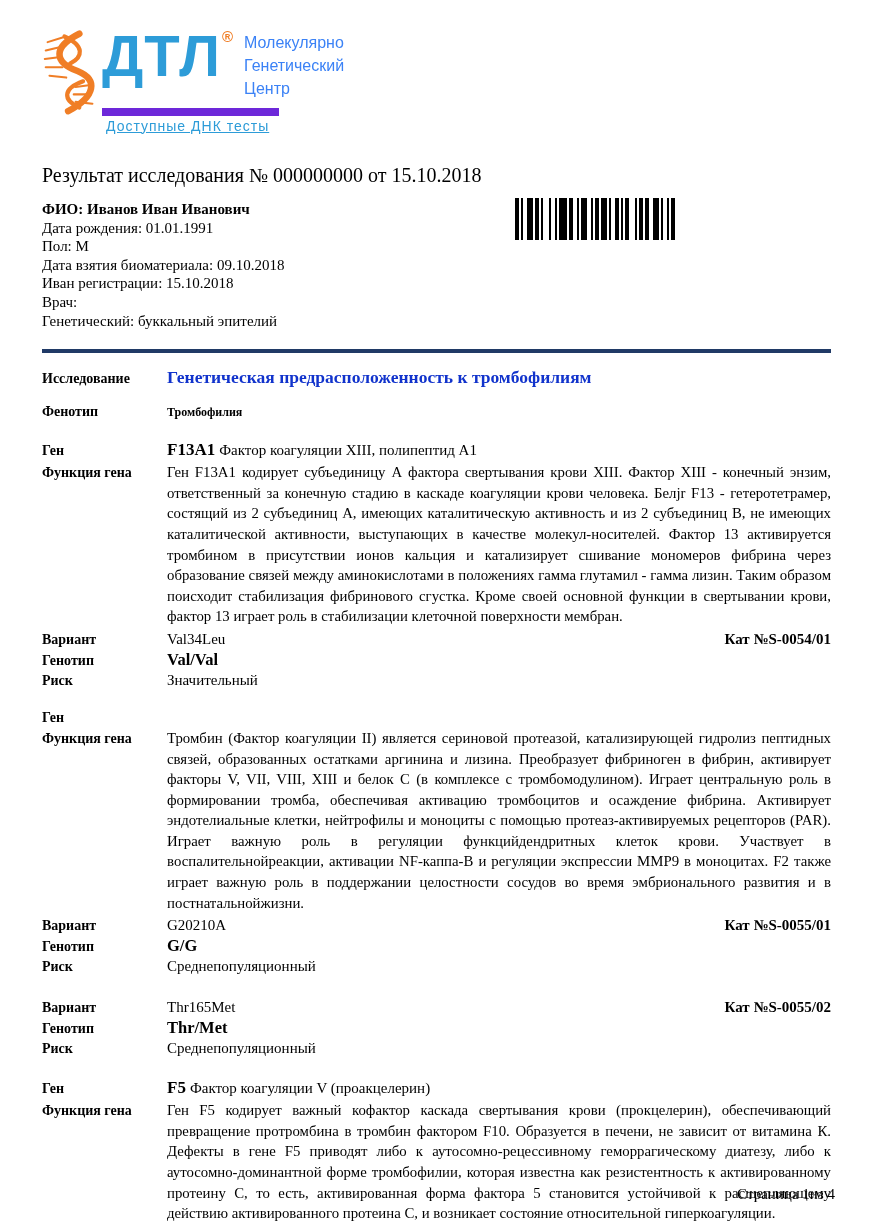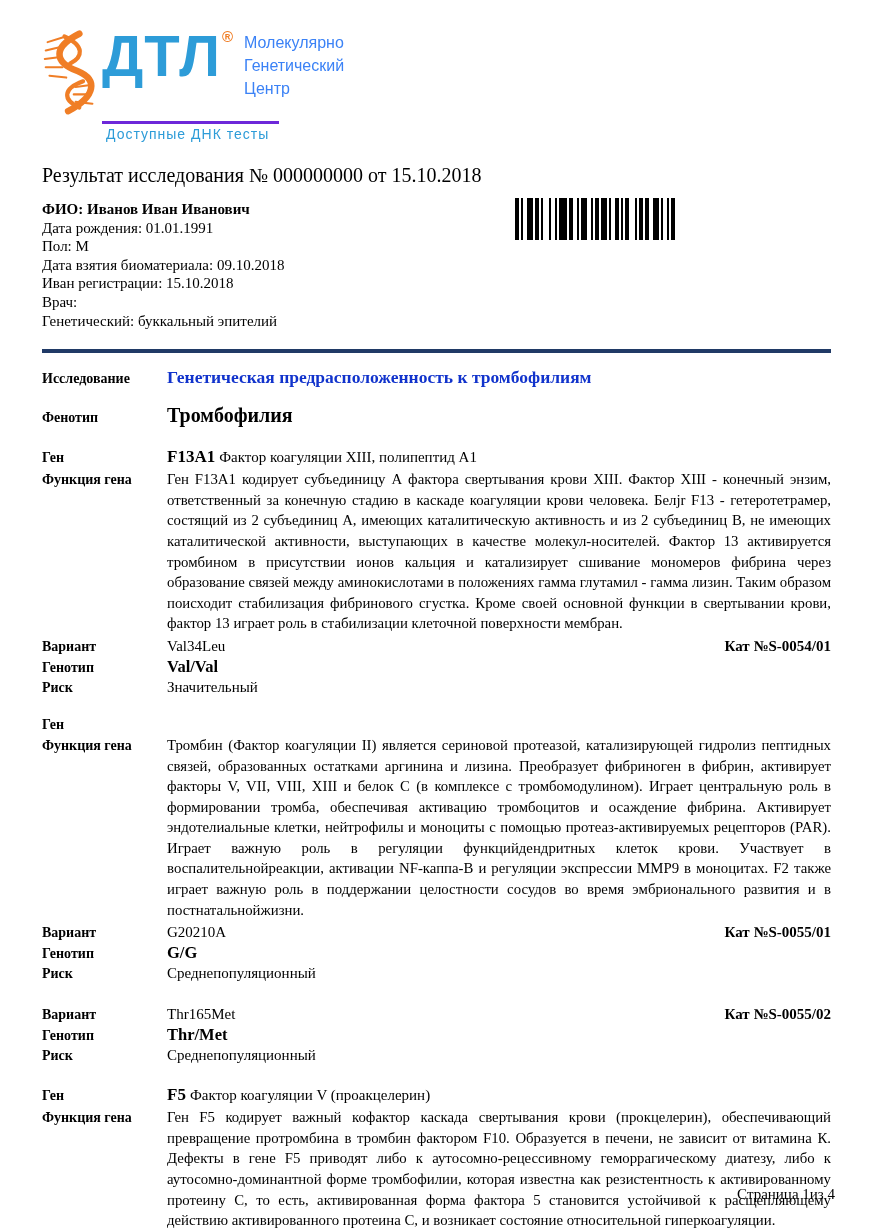--- a/index.html
+++ b/index.html
@@ -31,27 +31,28 @@
   .brand sup { font-size: 15px; color: #F07E26; vertical-align: 34px; margin-left: 1px; }
   .org-name {
     font-family: "Liberation Sans", sans-serif;
     font-size: 16px;
     line-height: 1.45;
     color: #3b82f6;
     padding-top: 3px;
   }
   .logo-sub {
     width: fit-content;
-    border-top: 3px solid #6d28d9;
-    margin-top: 20px;
+    border-top: 8px solid #6d28d9;
+    margin-top: 7px;
     padding: 2px 10px 0 4px;
     font-family: "Liberation Sans", sans-serif;
     font-size: 14px;
     letter-spacing: 1px;
     color: #2D9CD8;
+    text-decoration: underline;
   }
 
   
   .doc-title { font-size: 20px; font-weight: 400; margin-top: 44px; }
   .patient { margin-top: 13px; font-size: 15px; line-height: 18.6px; width: 460px; }
   .patient-line.bold { font-weight: bold; }
 
   .barcode {
     position: absolute; left: 515px; top: 198px; height: 42px;
     display: flex; align-items: stretch;
@@ -68,21 +69,21 @@
     padding-right: 7px;
     text-align: left;
     font-weight: bold;
     font-size: 14px;
   }
   .content { flex: 1; min-width: 0; }
 
   .study-row { margin-top: 14px; }
   .study-title { color: #1133CC; font-weight: bold; font-size: 17.5px; }
   .phenotype-row { margin-top: 16px; }
-  .phenotype-value { font-weight: bold; font-size: 20px; }
+  .phenotype-value { font-weight: bold; font-size: 12px; }
 
   .gene-block { margin-top: 20px; }
   .gene-title { font-size: 15px; }
   .gene-symbol { font-weight: bold; font-size: 17px; margin-right: 4px; }
   .function-row { margin-top: 2px; }
   .function-text { font-size: 14.8px; line-height: 20.6px; text-align: justify; }
 
   .variant-group { margin-top: 3px; }
   .variant-group + .variant-group { margin-top: 22px; }
   .variant-row { margin-top: 1px; }

